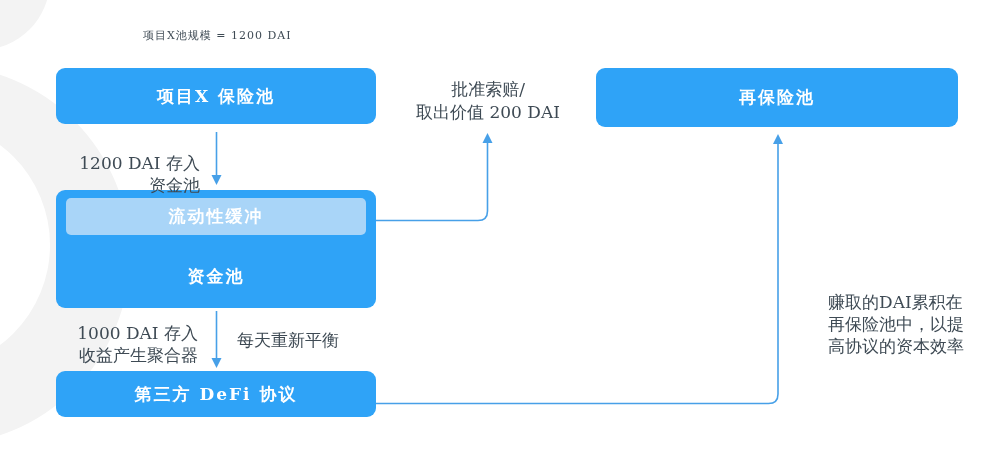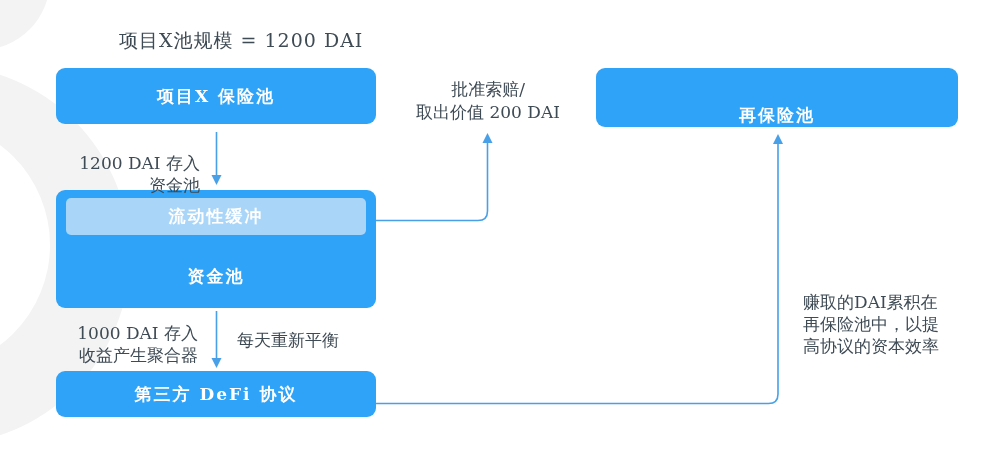--- a/index.html
+++ b/index.html
@@ -42,22 +42,22 @@
     color:#fff;font-weight:bold;font-size:17px;letter-spacing:2px;
   }
   .anno{
     position:absolute;z-index:2;
     color:var(--text-dark);
     font-size:17px;line-height:22px;
   }
   .anno.right{text-align:right;}
   .anno.center{text-align:center;}
   .title{
-    position:absolute;left:119px;top:28px;z-index:2;
-    color:var(--text-dark);font-size:19px;letter-spacing:1px;
+    position:absolute;left:143px;top:28px;z-index:2;
+    color:var(--text-dark);font-size:11px;letter-spacing:1px;
   }
   .watermark{
     position:absolute;right:10px;bottom:10px;z-index:3;
     display:flex;align-items:center;gap:7px;
   }
   .wm-text{
     font-size:31px;font-weight:bold;letter-spacing:3px;
     color:#fbfbfb;
     text-shadow:1.5px 1.5px 0 #cfcfcf, 2px 2px 3px rgba(0,0,0,0.10);
   }
@@ -108,21 +108,21 @@
     </div>
     <div class="node-sub">
       <span>资金池</span>
     </div>
   </div>
 
   <div class="node" style="left:56px;top:371px;width:320px;height:46px;">
     <span>第三方 DeFi 协议</span>
   </div>
 
-  <div class="node" style="left:596px;top:68px;width:362px;height:59px;align-items:flex-end;">
+  <div class="node" style="left:596px;top:68px;width:362px;height:59px;">
     <span>再保险池</span>
   </div>
 
   <div class="anno right" style="left:55px;top:140px;width:145px;margin-top:12px;">
     <div>1200 DAI 存入</div>
     <div>资金池</div>
   </div>
 
   <div class="anno right" style="left:50px;top:322px;width:148px;">
     <div>1000 DAI 存入</div>
@@ -131,20 +131,20 @@
 
   <div class="anno" style="left:237px;top:329px;">
     <span>每天重新平衡</span>
   </div>
 
   <div class="anno center" style="left:392px;top:78px;width:192px;line-height:23px;">
     <div>批准索赔/</div>
     <div>取出价值 200 DAI</div>
   </div>
 
-  <div class="anno" style="left:803px;top:291px;width:160px;">
+  <div class="anno" style="left:828px;top:291px;width:160px;">
     <div>赚取的DAI累积在</div>
     <div>再保险池中，以提</div>
     <div>高协议的资本效率</div>
   </div>
 
 
 </div>
 
 </body></html>

